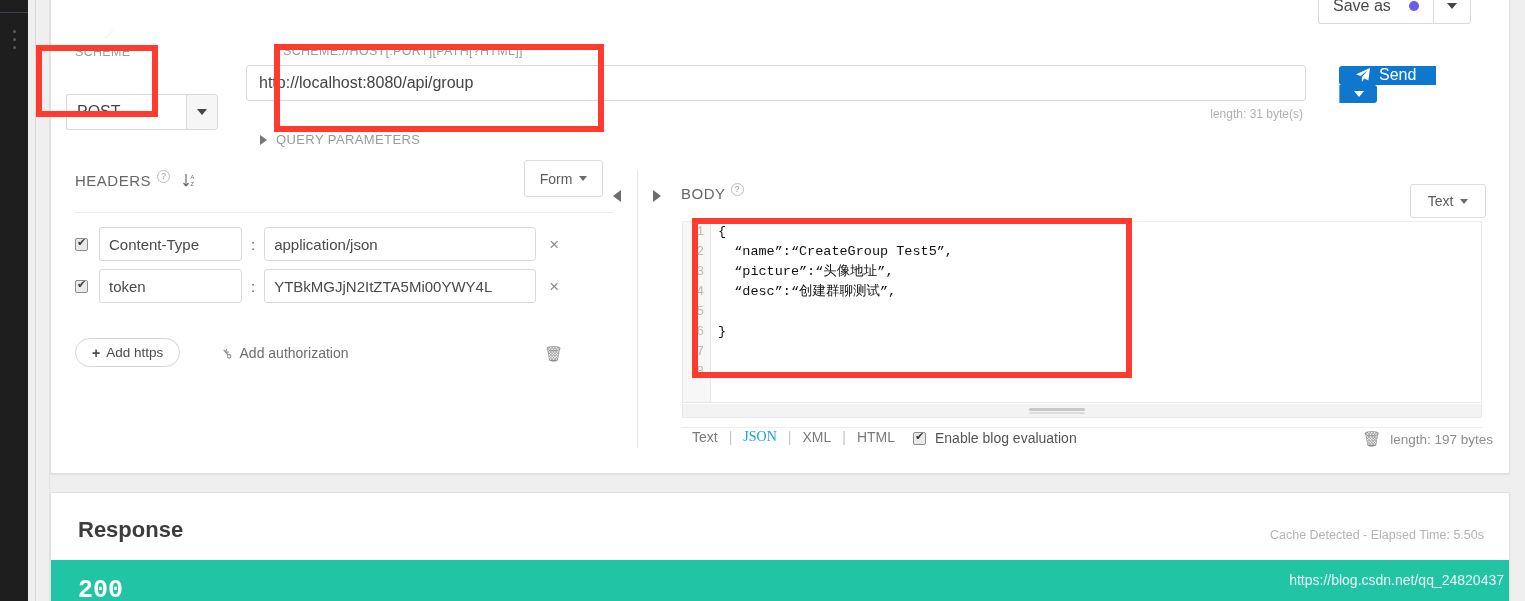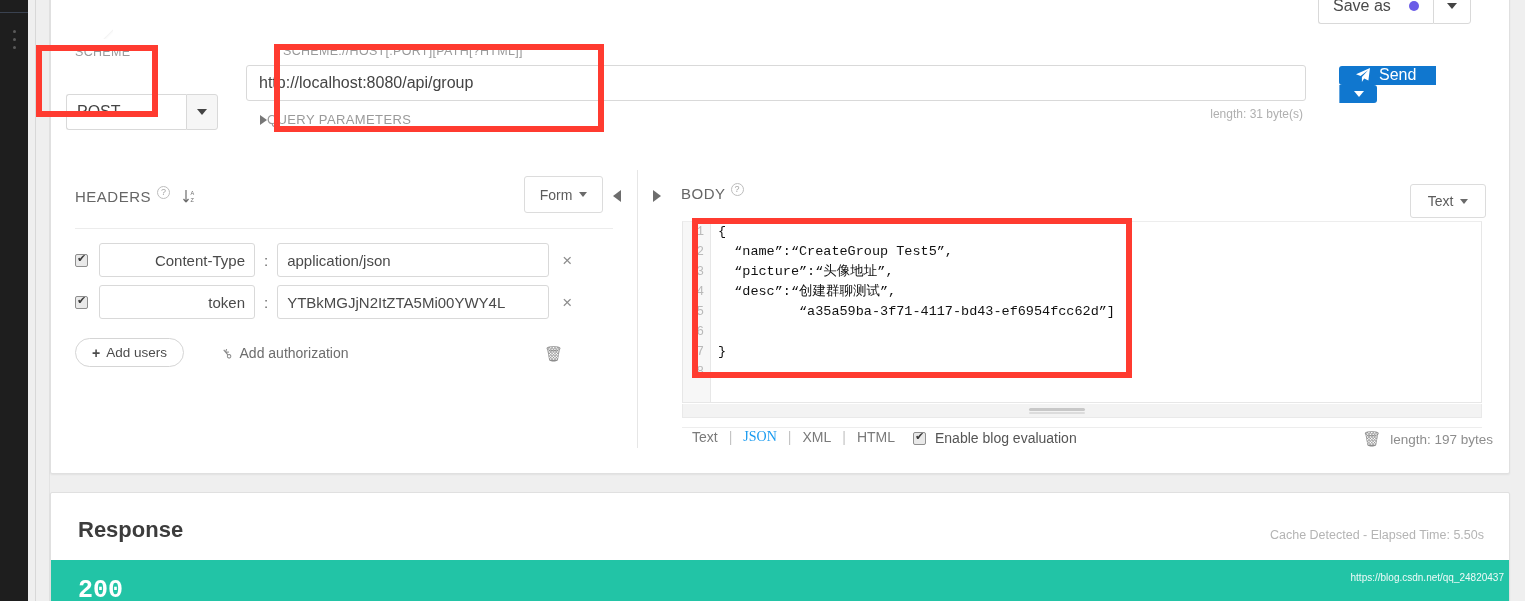--- a/index.html
+++ b/index.html
@@ -131,32 +131,32 @@
     border-radius: 0 3px 3px 0;
     display: flex; align-items: center; justify-content: center; cursor: pointer;
   }
   .caret-dn-w {
     width: 0; height: 0; border-left: 5px solid transparent;
     border-right: 5px solid transparent; border-top: 6px solid #fff;
   }
 
   
   .qp-row {
-    position: absolute; left: 260px; top: 112px;
-    display: flex; align-items: center; 
+    position: absolute; left: 260px; top: 132px;
+    display: flex; align-items: center; gap: 9px;
   }
   .tri-right {
     width: 0; height: 0; border-top: 5px solid transparent;
     border-bottom: 5px solid transparent; border-left: 7px solid #777;
     cursor: pointer;
   }
   .qp-text { font-size: 13px; color: #9a9a9a; letter-spacing: .4px; }
 
   
-  .headers-pane { position: absolute; left: 51px; top: 170px; width: 586px; height: 310px; }
+  .headers-pane { position: absolute; left: 51px; top: 154px; width: 586px; height: 310px; }
   .headers-title-row {
     position: absolute; left: 24px; top: 18px;
     display: flex; align-items: center; gap: 6px;
   }
   .sec-title { font-size: 15px; color: #666; letter-spacing: .5px; }
   .help-ico {
     width: 13px; height: 13px; border-radius: 50%;
     border: 1px solid #bdbdbd; color: #a5a5a5;
     font-size: 9px; line-height: 11px; text-align: center;
     align-self: flex-start; margin-top: -2px; cursor: pointer;
@@ -193,21 +193,21 @@
   .hchk::after {
     content: "✔"; position: absolute; left: 1px; top: -3px;
     font-size: 11px; color: #3c3c3c;
   }
   .hkey, .hval {
     height: 34px; border: 1px solid #d9d9d9; border-radius: 3px;
     background: #fff; font-size: 15px; color: #4a4a4a;
     padding: 0 9px; outline: none;
     font-family: "Liberation Sans", sans-serif;
   }
-  .hkey { width: 156px; text-align: right; }
+  .hkey { width: 143px; }
   .hval { width: 272px; }
   .colon { margin: 0 9px; color: #6b6b6b; font-size: 15px; }
   .hdel {
     margin-left: 13px; font-size: 17px; color: #8d8d8d; cursor: pointer; line-height: 1;
   }
 
   .add-header {
     position: absolute; left: 75px; top: 338px;
     height: 29px; padding: 0 16px;
     border: 1px solid #d5d5d5; border-radius: 15px;
@@ -340,21 +340,21 @@
     position: absolute; left: 0; top: 67px; width: 1460px; height: 73px;
     background: #22c4a6;
   }
   .status-code {
     position: absolute; left: 27px; top: 16px;
     font-size: 25px; font-weight: bold; color: #fff;
     font-family: "Liberation Mono", monospace;
   }
   .watermark {
     position: absolute; right: 7px; top: 12px;
-    font-size: 10px; color: rgba(255,255,255,.92);
+    font-size: 14px; color: rgba(255,255,255,.92);
   }
 
   
   .anno {
     position: absolute; border: 6px solid #ff3b30; pointer-events: none;
   }
   .anno-method { left: 36px; top: 45px; width: 122px; height: 72px; }
   .anno-url { left: 274px; top: 44px; width: 330px; height: 88px; }
   .anno-body { left: 692px; top: 218px; width: 440px; height: 160px; }
 </style>
@@ -452,21 +452,21 @@
       <span class="hchk"></span>
       <input class="hkey" value="token" style="">
       <span class="colon">:</span>
       <input class="hval" value="YTBkMGJjN2ItZTA5Mi00YWY4L" style="">
       <span class="hdel">×</span>
     </div>
   </div>
 
   <div class="add-header">
     <span style="font-weight:bold;font-size:14px;">+</span>
-    <span>Add users</span>
+    <span>Add https</span>
   </div>
   <div class="add-auth">
     <span class="key-ico">⚷</span>
     <span>Add authorization</span>
   </div>
   <div class="trash-hdr">🗑</div>
 
   <div class="pane-split"></div>
   <div class="collapse-left"></div>
   <div class="collapse-right"></div>
@@ -489,21 +489,20 @@
       <div>5</div>
       <div>6</div>
       <div>7</div>
       <div>8</div>
     </div>
     <div class="code-col">
       <div class="tok-p">{</div>
       <div class="tok-str">  “name”:“CreateGroup Test5”,</div>
       <div class="tok-str">  “picture”:“头像地址”,</div>
       <div class="tok-str">  “desc”:“创建群聊测试”,</div>
-      <div class="tok-str">          “a35a59ba-3f71-4117-bd43-ef6954fcc62d”]</div>
       <div class="tok-p"></div>
       <div class="tok-p">}</div>
     </div>
   </div>
 
   <div class="hscroll-track"></div>
   <div class="hscroll-thumb"></div>
   <div class="hscroll-thumb2"></div>
 
   <div class="body-footer"></div>

